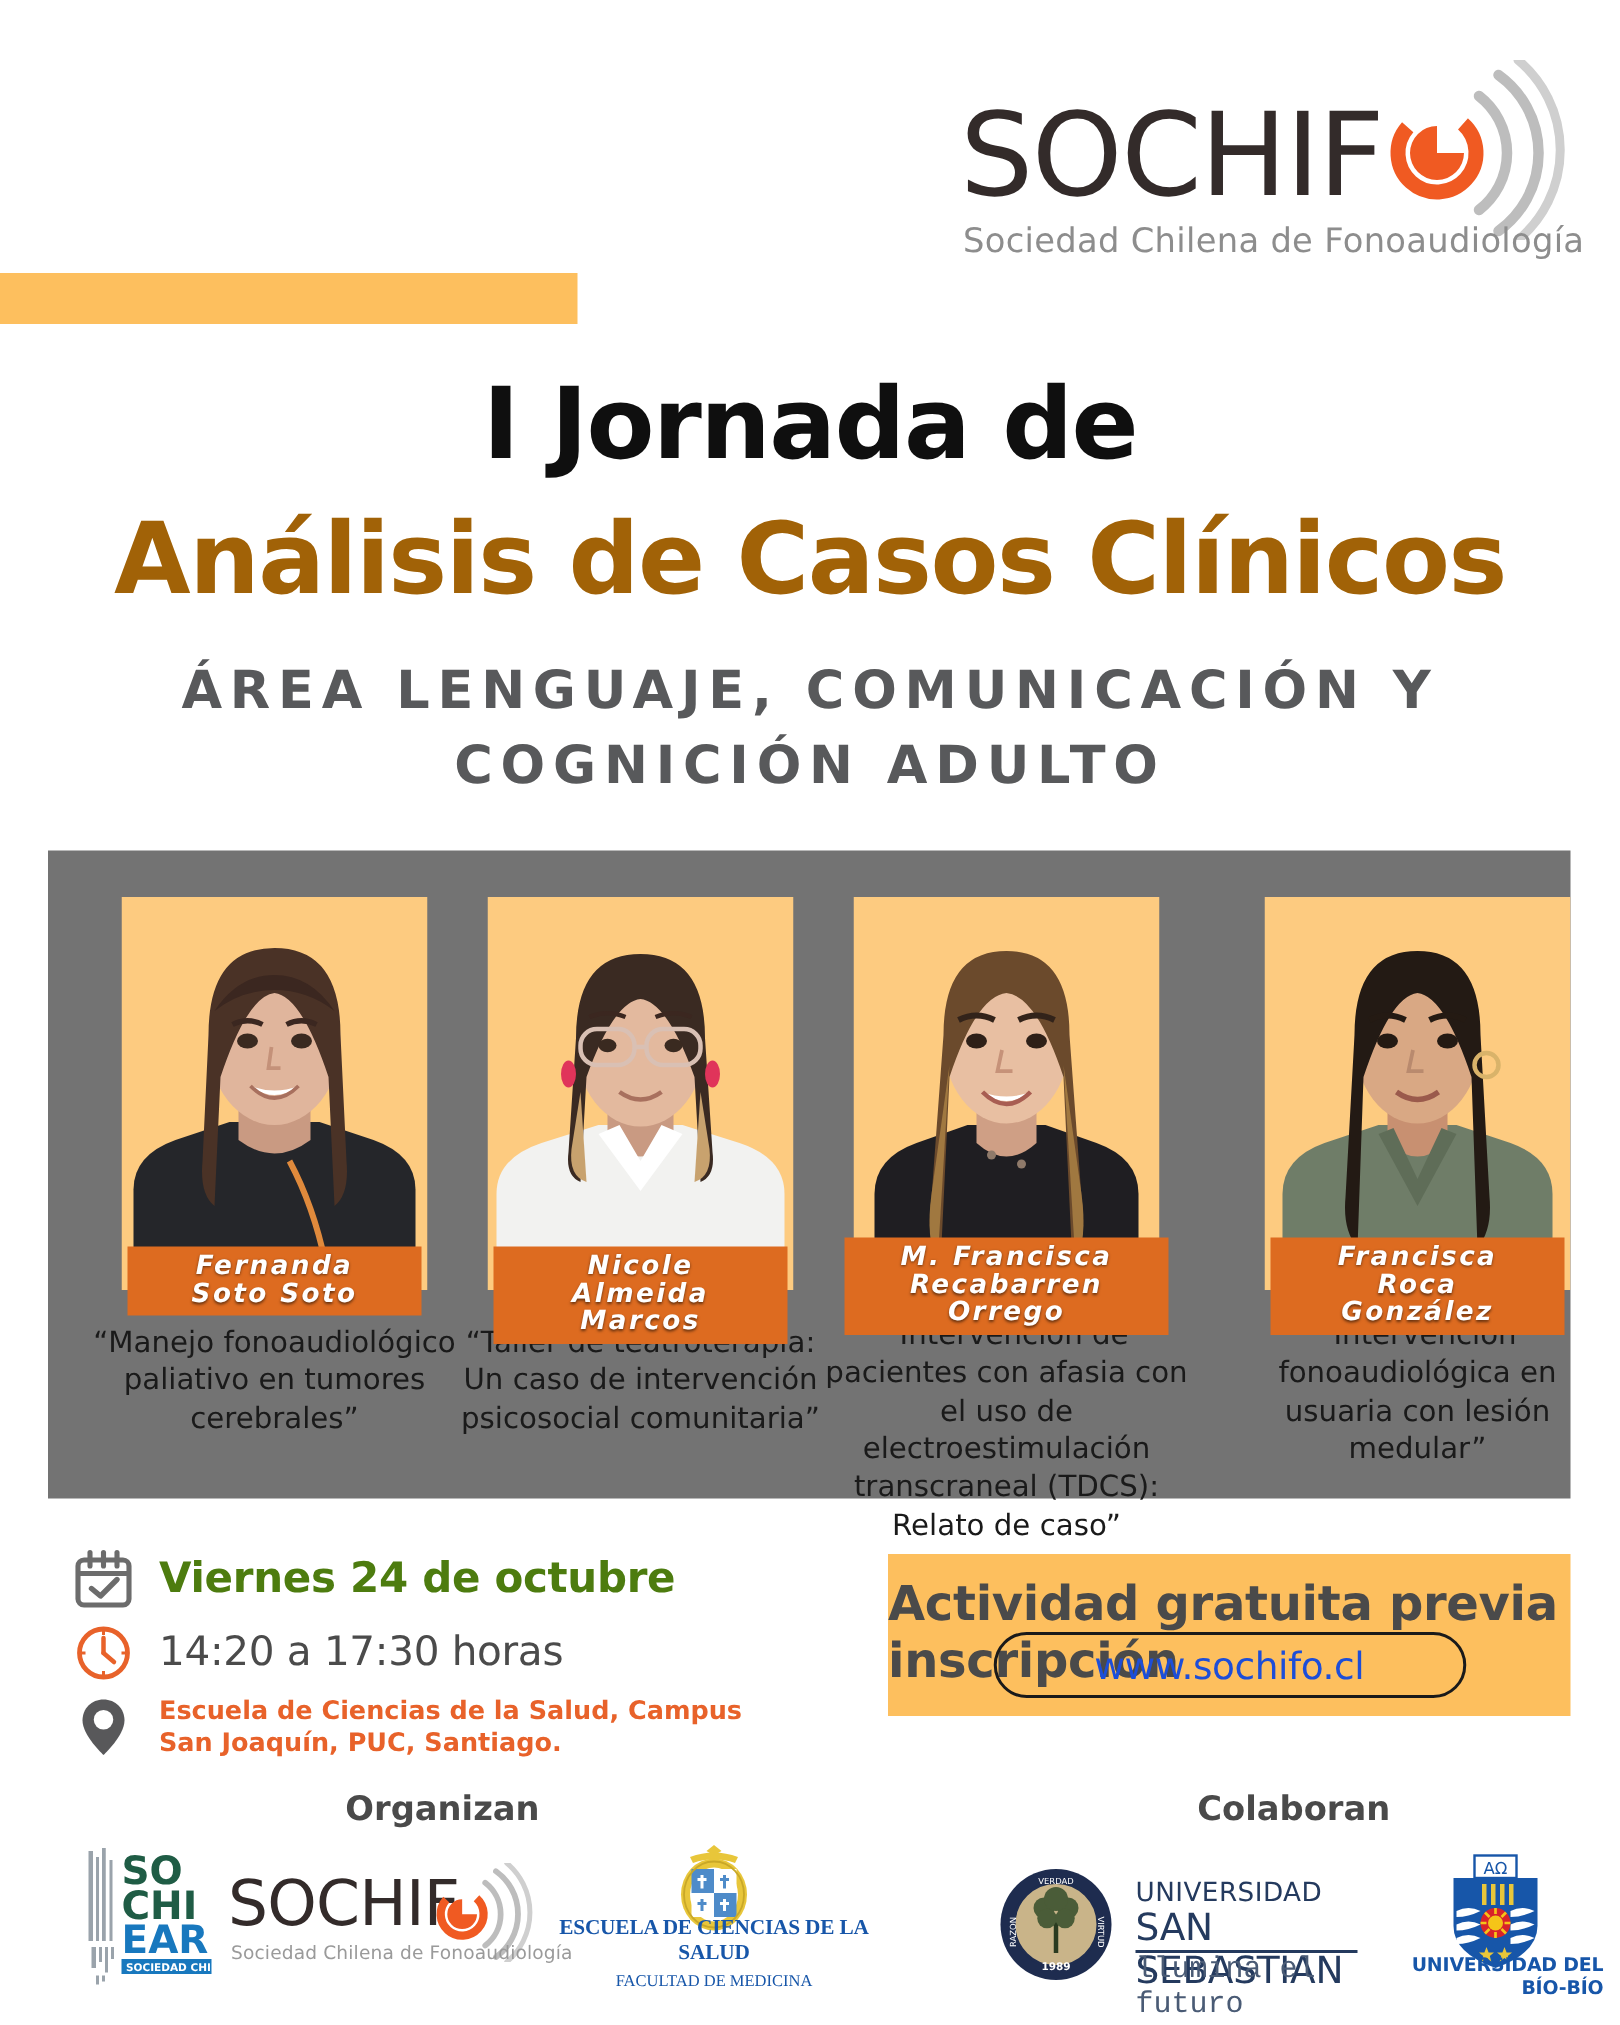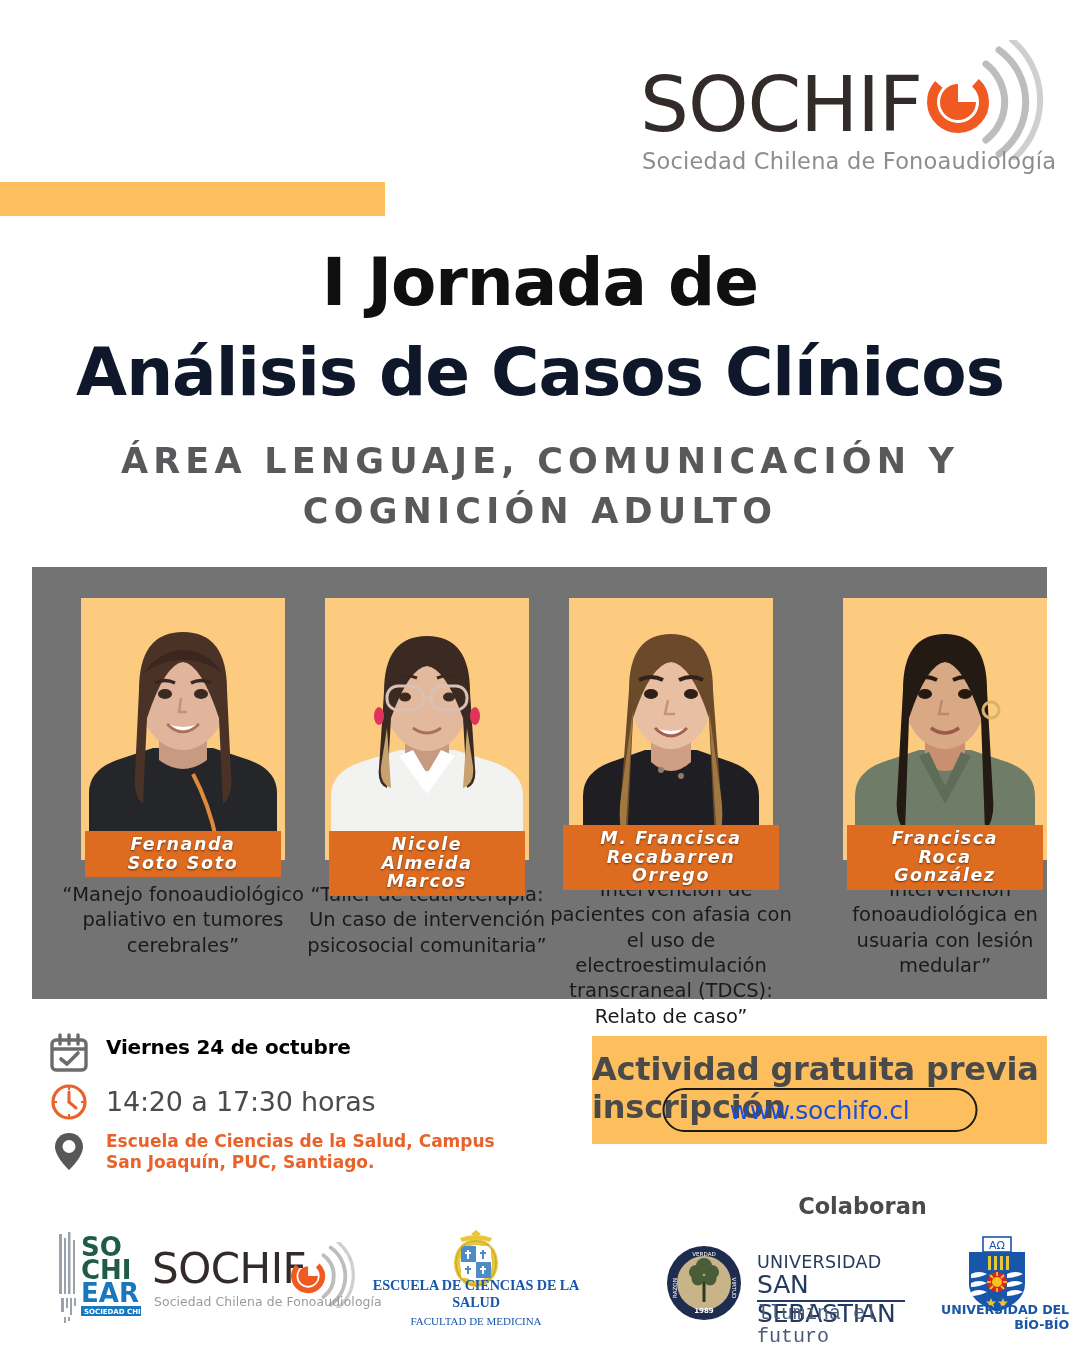--- a/index.html
+++ b/index.html
@@ -42,21 +42,21 @@
   .t-line1 {
     position: absolute; top: 250px; left: 0; width: 1080px;
     text-align: center;
     font-size: 66px; font-weight: 700; color: #0f0f0f;
     letter-spacing: -1px; line-height: 1;
     font-family: "DejaVu Sans", sans-serif;
   }
   .t-line2 {
     position: absolute; top: 340px; left: 0; width: 1080px;
     text-align: center;
-    font-size: 66px; font-weight: 700; color: #0f172a;
+    font-size: 66px; font-weight: 700; color: #a16207;
     letter-spacing: -1px; line-height: 1;
     font-family: "DejaVu Sans", sans-serif;
   }
   .t-sub {
     position: absolute; top: 437px; left: 0; width: 1080px;
     text-align: center;
     font-size: 35px; font-weight: 700; color: #58595B;
     letter-spacing: 5.2px; line-height: 1.42;
     font-family: "DejaVu Sans", sans-serif;
   }
@@ -104,21 +104,21 @@
   .tk-2 { top: 310px; } .tk-3 { top: 310px; }
 
   
   .info { position: absolute; left: 48px; top: 1032px; width: 520px; }
   .irow { position: relative; min-height: 42px; margin-bottom: 7px; }
   .iicon { position: absolute; left: 0; top: 0; width: 42px; height: 42px; }
   .itext {
     position: absolute; left: 58px;
     font-family: "DejaVu Sans", sans-serif;
   }
-  .i-date { top: 3px; font-size: 20px; font-weight: 700; color: #000000; letter-spacing: -.2px; }
+  .i-date { top: 3px; font-size: 28px; font-weight: 700; color: #4d7c0f; letter-spacing: -.2px; }
   .i-time { top: 5px; font-size: 27px; font-weight: 400; color: #4b4b4b; letter-spacing: -.2px; }
   .i-place { top: 1px; font-size: 17px; font-weight: 700; color: #E8622A; line-height: 1.22; width: 390px; }
 
   
   .reg {
     position: absolute; left: 592px; top: 1036px;
     width: 455px; height: 108px; background: #FDBF5E;
   }
   .reg-title {
     position: absolute; top: 14px; left: 0; width: 455px; 
@@ -342,20 +342,21 @@
       </svg>
       <div class="itext i-place">Escuela de Ciencias de la Salud, Campus San Joaquín, PUC, Santiago.</div>
     </div>
   </div>
 
   <div class="reg">
     <div class="reg-title">Actividad gratuita previa inscripción</div>
     <div class="reg-pill">www.sochifo.cl</div>
   </div>
 
+  <div class="spons-h h-org">Organizan</div>
   <div class="spons-h h-col">Colaboran</div>
 
   <div class="logo-box lb-sochiear">
     <svg viewBox="0 0 100 100" style="width:100px;height:100px">
       <g fill="#9aa3ab">
         <rect x="4" y="6" width="3" height="60"></rect>
           <rect x="9" y="10" width="2" height="56"></rect>
         <rect x="13" y="4" width="2.5" height="62"></rect>
           <rect x="18" y="12" width="2" height="54"></rect>
         <rect x="6" y="70" width="3" height="14"></rect>

